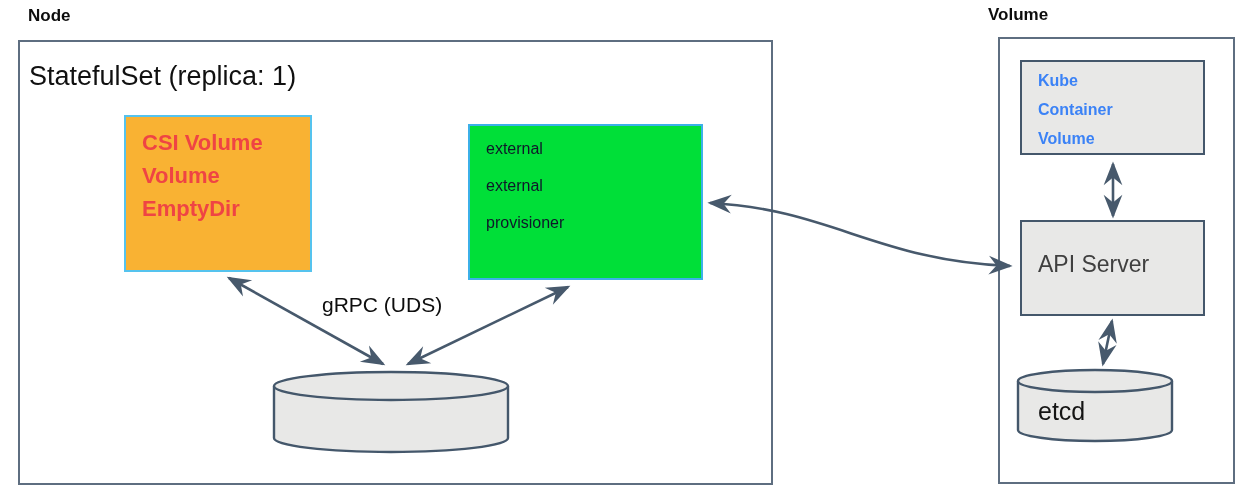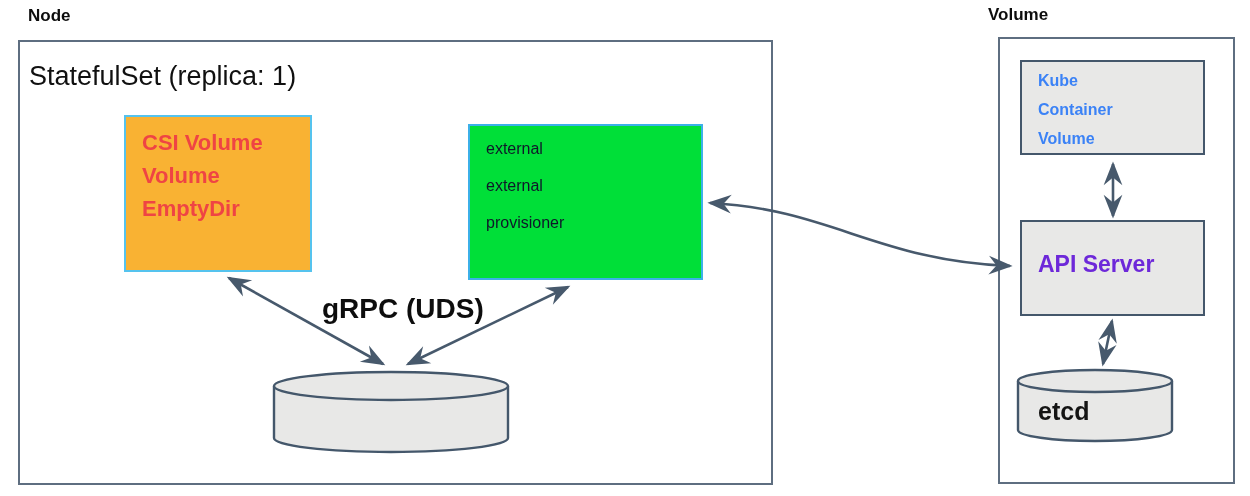--- a/index.html
+++ b/index.html
@@ -42,31 +42,31 @@
   }
   .sidecar-text{
     position:absolute;left:486px;top:130px;font-size:16px;font-weight:400;
     line-height:37px;color:#0f172a;
   }
   .kcm-text{
     position:absolute;left:1038px;top:66px;font-size:16px;font-weight:600;
     line-height:29px;color:#3b82f6;
   }
   .api-text{
-    position:absolute;left:1038px;top:251px;font-size:23px;font-weight:700;color:#6d28d9;white-space:nowrap;
+    position:absolute;left:1038px;top:251px;font-size:23px;font-weight:400;color:#404040;white-space:nowrap;
   }
   .etcd-text{
-    position:absolute;left:1038px;top:397px;font-size:25px;font-weight:700;color:#141414;white-space:nowrap;
+    position:absolute;left:1038px;top:397px;font-size:25px;font-weight:400;color:#141414;white-space:nowrap;
   }
   .emptydir-text{
     position:absolute;left:274px;top:408px;width:234px;text-align:center;
     font-size:20px;font-weight:700;color:#141414;white-space:nowrap;
   }
   .grpc-text{
-    position:absolute;left:322px;top:293px;font-size:28px;font-weight:700;color:#0d0d0d;white-space:nowrap;
+    position:absolute;left:322px;top:293px;font-size:21px;font-weight:400;color:#0d0d0d;white-space:nowrap;
   }
   svg.overlay{position:absolute;left:0;top:0;width:1250px;height:496px;pointer-events:none;}
 </style>
 </head>
 <body>
 
 <div class="canvas">
 
   <div class="group-label" style="left:28px;top:6px;">Node</div>
   <div class="group-label" style="left:988px;top:5px;">Volume</div>

